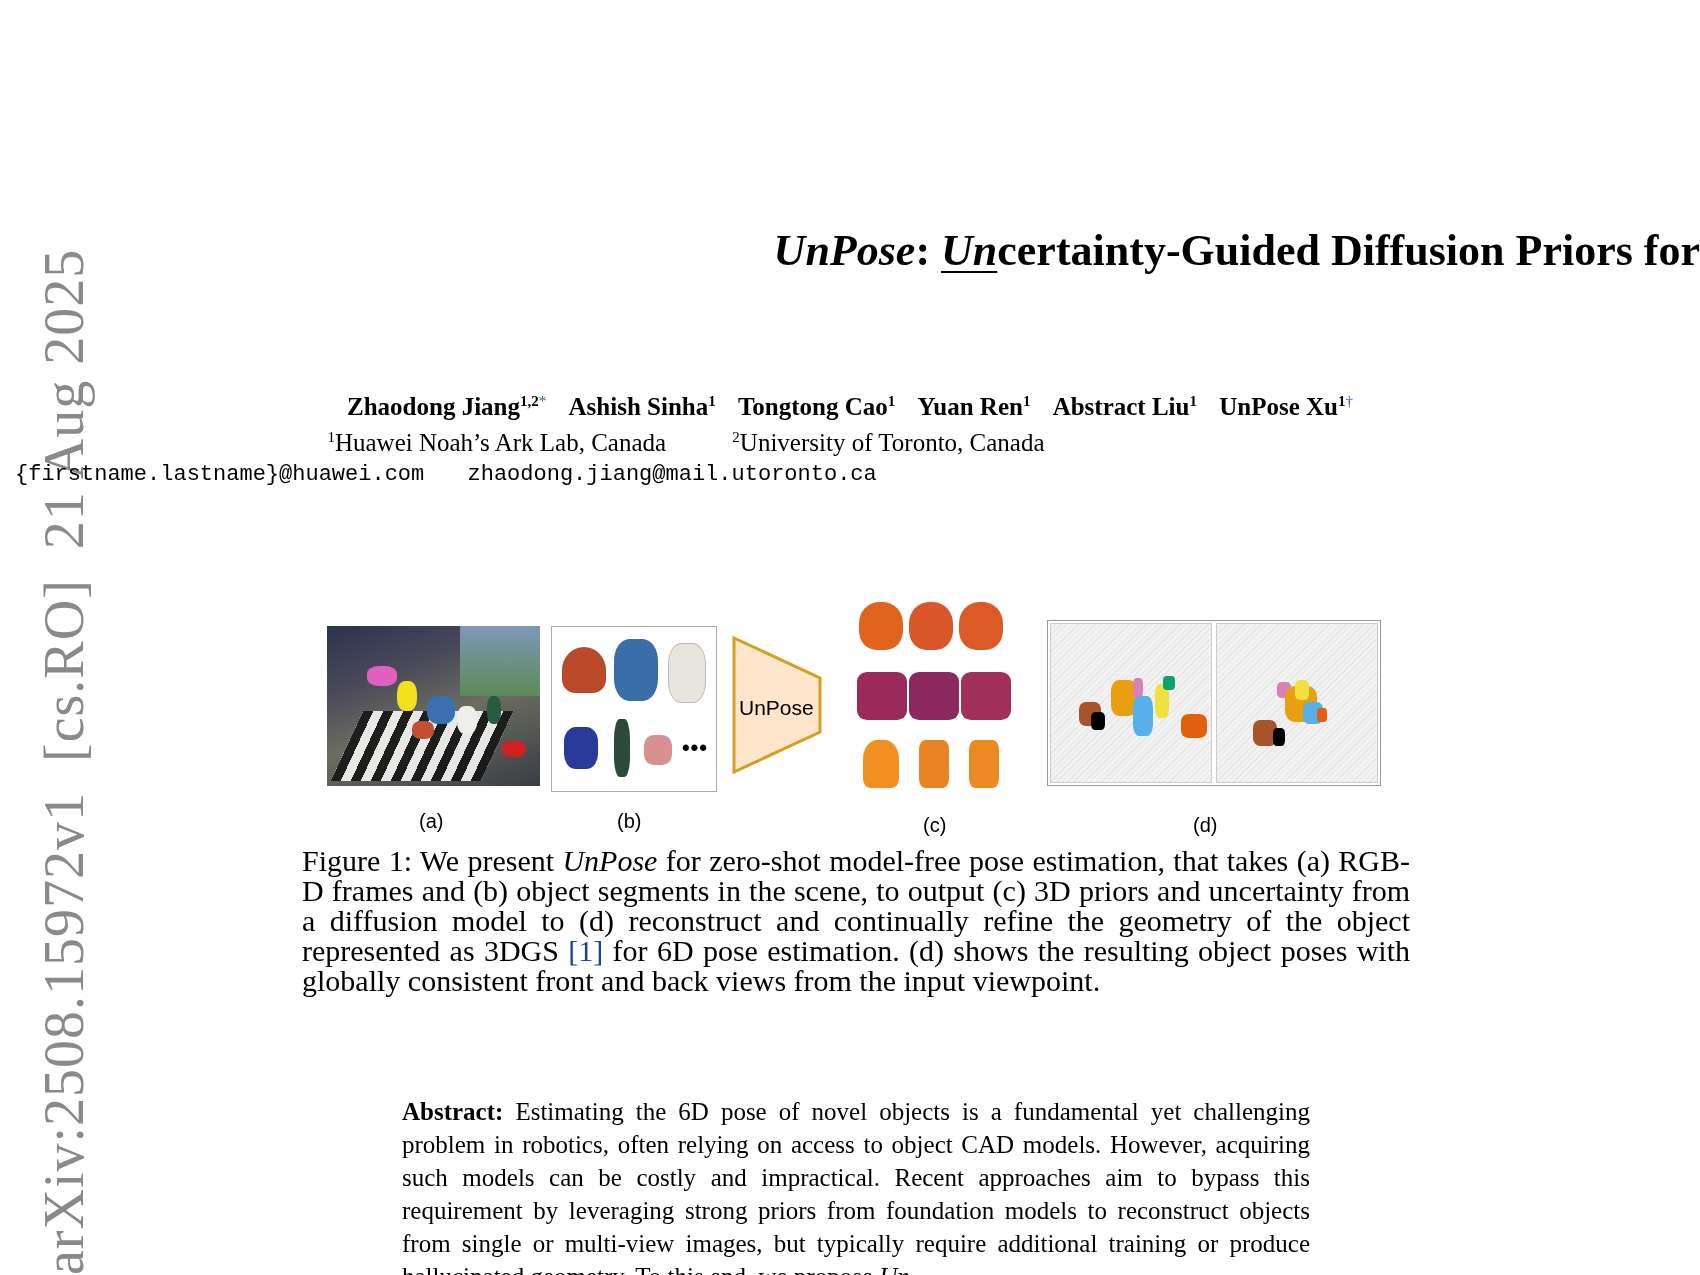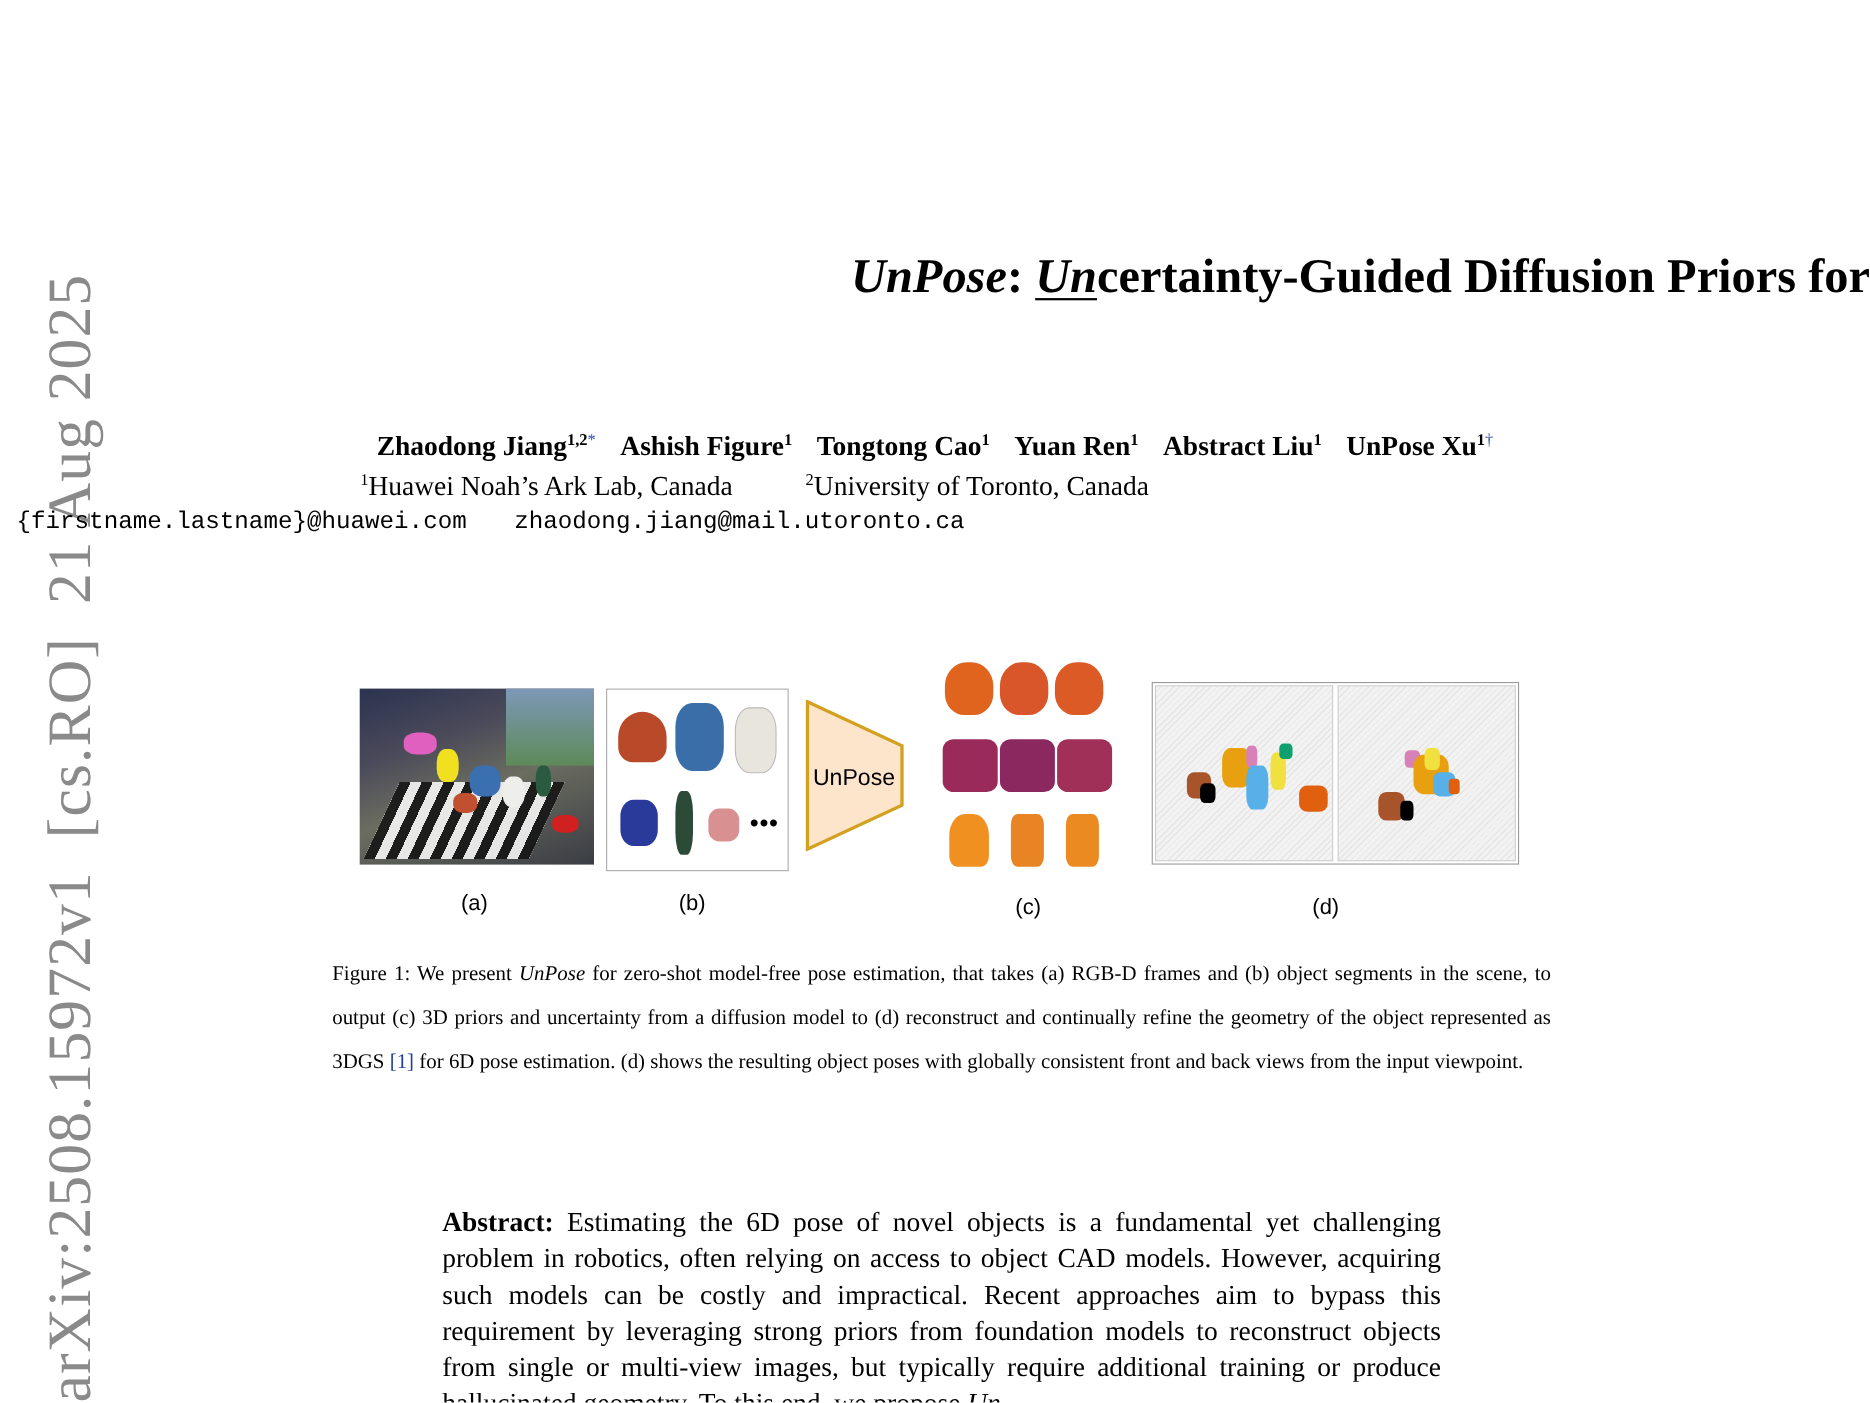--- a/index.html
+++ b/index.html
@@ -24,38 +24,38 @@
   .fig-a .obj{position:absolute;border-radius:40%;}
   .fig-b{position:absolute;left:224px;top:26px;width:164px;height:164px;border:1px solid #aaa;background:#fff;}
   .fig-b .obj{position:absolute;border-radius:35%;}
   .fig-b .dots{position:absolute;right:8px;bottom:30px;font-family:"Liberation Sans",sans-serif;font-weight:bold;font-size:22px;letter-spacing:1px;}
   .fig-net{position:absolute;left:405px;top:36px;}
   .fig-c{position:absolute;left:530px;top:0px;width:160px;height:190px;}
   .fig-c .blob{position:absolute;width:44px;height:48px;border-radius:45% 45% 40% 40%;}
   .fig-d{position:absolute;left:720px;top:20px;width:332px;height:164px;border:1px solid #999;background:#fff;}
   .fig-d .view{position:absolute;top:2px;width:160px;height:158px;background:repeating-linear-gradient(135deg,#f2f2f2 0 3px,#e6e6e6 3px 4px);border:1px solid #ccc;}
   .fig-d .o{position:absolute;border-radius:30%;}
-  .caption{position:absolute;left:302px;top:866px;width:1108px;font-size:19px;line-height:40px;text-align:justify;}
+  .caption{position:absolute;left:302px;top:846px;width:1108px;font-size:30px;line-height:30px;text-align:justify;}
   .caption .cite{color:#2040a0;}
   .abstract{position:absolute;left:402px;top:1095px;width:908px;font-size:25px;line-height:33px;text-align:justify;}
 </style>
 </head>
 <body>
 
 <div class="arxiv-stamp">arXiv:2508.15972v1  [cs.RO]  21 Aug 2025</div>
 
 <div class="title">
   <div>
     <i>UnPose</i><span>: </span><u><i>Un</i></u><span>certainty-Guided Diffusion Priors for</span>
   </div>
 </div>
 
 <div class="authors">
   <span class="a"><span>Zhaodong Jiang</span><sup><span>1,2</span><span class="mark">*</span></sup></span>
-  <span class="a"><span>Ashish Figure</span><sup>1</sup></span>
+  <span class="a"><span>Ashish Sinha</span><sup>1</sup></span>
   <span class="a"><span>Tongtong Cao</span><sup>1</sup></span>
   <span class="a"><span>Yuan Ren</span><sup>1</sup></span>
   <span class="a"><span>Abstract Liu</span><sup>1</sup></span>
   <span class="a"><span>UnPose Xu</span><sup><span>1</span><span class="mark">†</span></sup></span>
 </div>
 
 <div class="affils">
   <span class="aff"><sup>1</sup><span>Huawei Noah’s Ark Lab, Canada</span></span>
   <span class="aff"><sup>2</sup><span>University of Toronto, Canada</span></span>
 </div>

